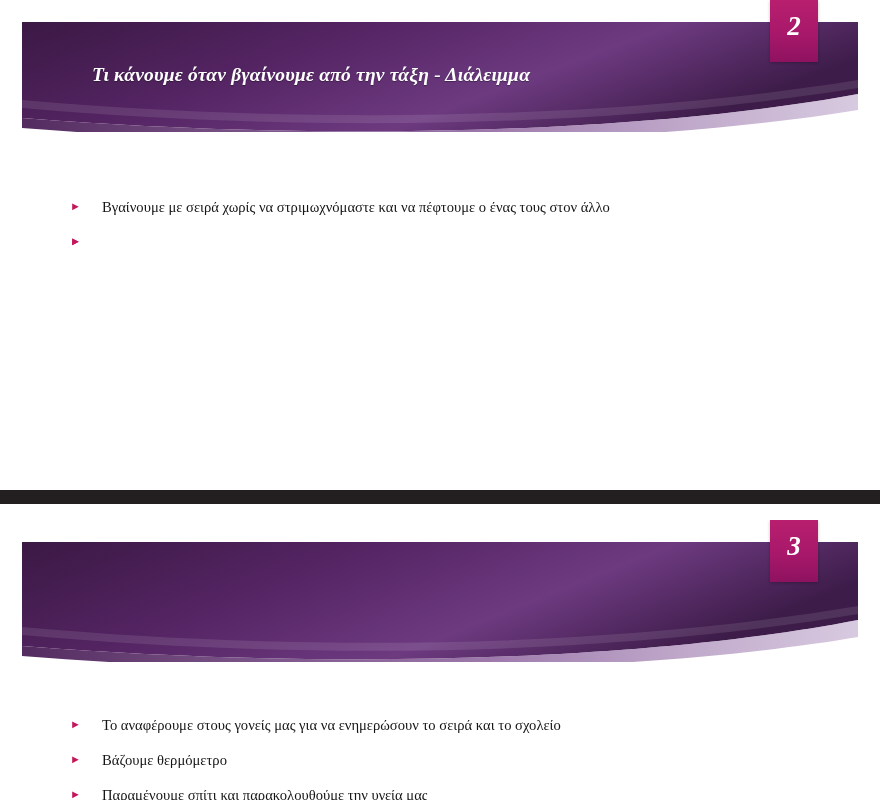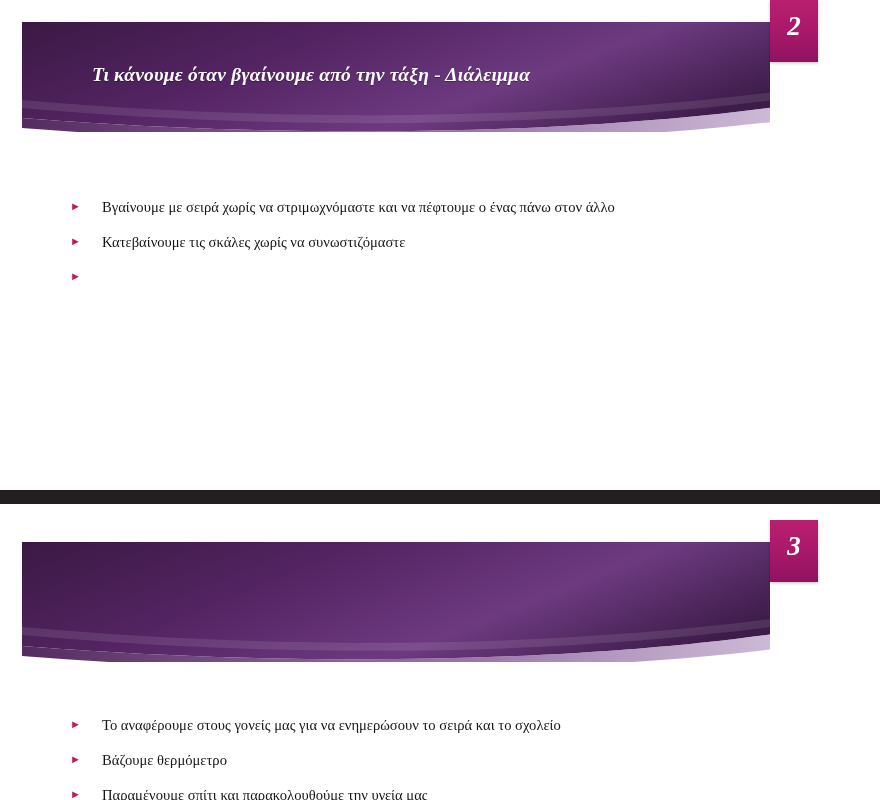--- a/index.html
+++ b/index.html
@@ -28,21 +28,21 @@
     overflow: hidden;
   }
   #slide-1 { top: 0; height: 480px; }
   #slide-2 { top: 520px; height: 280px; }
 
   
   .header-band {
     position: absolute;
     left: 22px;
     top: 22px;
-    width: 748px;
+    width: 836px;
     height: 110px;
     overflow: hidden;
   }
   .header-band.tall {
     height: 120px;
   }
   .band-svg {
     display: block;
     width: 836px;
     height: 100%;
@@ -152,25 +152,24 @@
       <h1 class="slide-title">Τι κάνουμε όταν βγαίνουμε από την τάξη - Διάλειμμα</h1>
     </div>
 
     <div class="page-tab">
       <span>2</span>
     </div>
 
     <div class="bullets">
       <p class="bullet">
         <span class="marker">►</span>
-        <span>Βγαίνουμε με σειρά χωρίς να στριμωχνόμαστε και να πέφτουμε ο ένας πάνω στον άλλο</span>
-      </p>
-      <p class="bullet">
-        <span class="marker">►</span>
-        <span>Κατεβαίνουμε τις σκάλες χωρίς να συνωστιζόμαστε</span>
+        <span>Βγαίνουμε με σειρά χωρίς να στριμωχνόμαστε και να πέφτουμε ο ένας τους στον άλλο</span>
+      </p>
+      <p class="bullet">
+        <span class="marker">►</span>
       </p>
       <p class="bullet">
         <span class="marker">►</span>
       </p>
     </div>
   </section>
 
   <div class="separator"></div>
 
   <section class="slide" id="slide-2">

